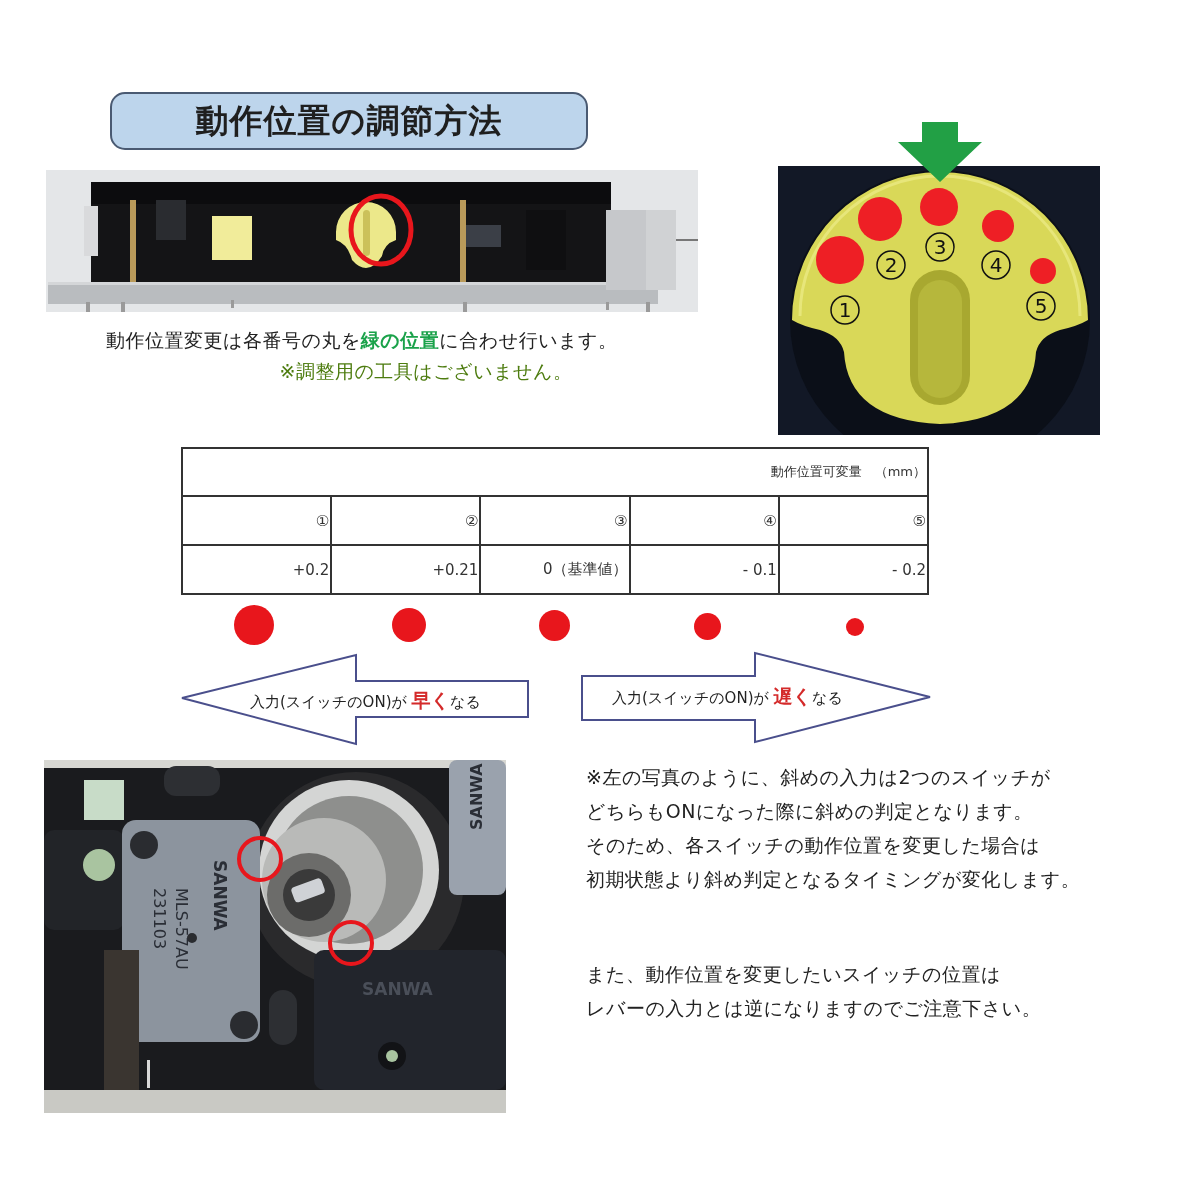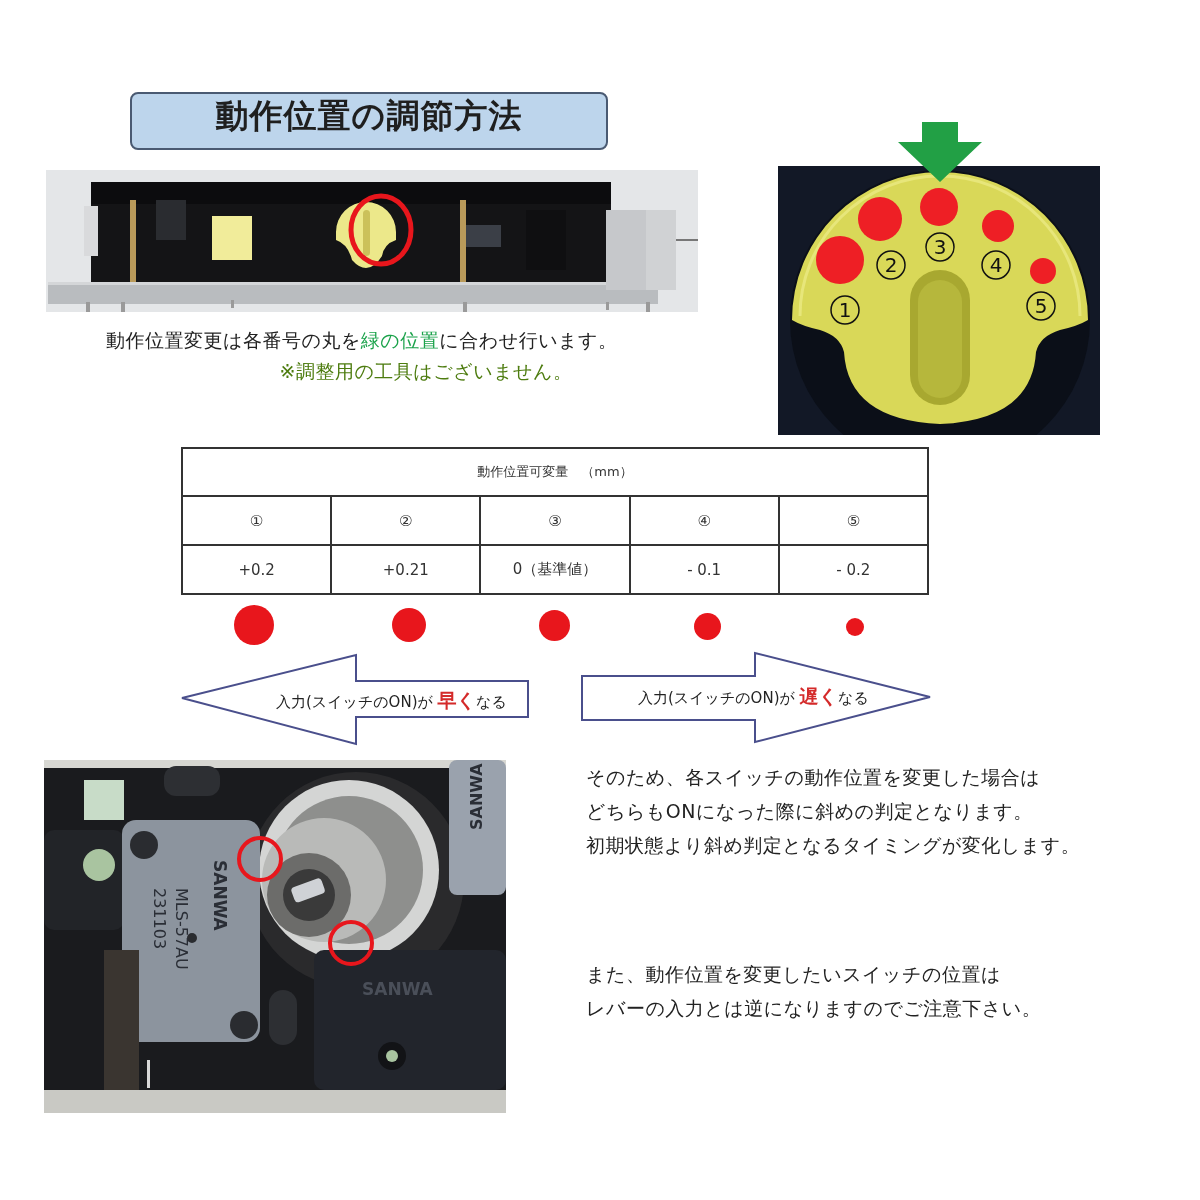--- a/index.html
+++ b/index.html
@@ -1,30 +1,30 @@
 <!DOCTYPE html>
 <html><head>
 <meta charset="utf-8">
 <style>
   html, body { margin:0; padding:0; }
   body { width:1200px; height:1200px; background:#ffffff; position:relative; overflow:hidden;
          font-family:"DejaVu Sans","Liberation Sans",sans-serif; color:#222; }
   .abs { position:absolute; }
   .title-box { left:110px; top:92px; width:478px; height:58px; background:#bdd5ec; border:2px solid #4a5a72;
-               border-radius:8px; box-sizing:border-box; display:flex; justify-content:center;margin-left:20px; }
+               border-radius:15px; box-sizing:border-box; display:flex; align-items:center; justify-content:center; }
   .title-box span { font-size:33px; font-weight:bold; color:#1f1f1f; letter-spacing:1px; }
   .photo { overflow:hidden; }
   .instr { font-size:19px; line-height:31px; letter-spacing:0.5px; }
-  .instr .green { color:#1aa24a; font-weight:normal; }
+  .instr .green { color:#1aa24a; font-weight:bold; }
   .instr .red { color:#4d7c0f;text-align:center; }
   table.spec { border-collapse:collapse; position:absolute; left:181px; top:447px; width:748px; }
-  table.spec td { border:2px solid #333; text-align:center; font-size:15px; color:#333; height:45px; width:20%; }
+  table.spec td { border:2px solid #333; text-align:right; font-size:15px; color:#333; height:45px; width:20%; }
   table.spec td.head { height:44px; font-size:13px; }
   .dot { position:absolute; border-radius:50%; background:#e8161c; }
-  .arrow-text { position:absolute; font-size:15px; color:#222; white-space:nowrap;margin-left:26px; }
+  .arrow-text { position:absolute; font-size:15px; color:#222; white-space:nowrap; }
   .arrow-text b { color:#d42a2a; font-size:19px; }
   .note { position:absolute; left:586px; font-size:19px; line-height:34px; color:#222; letter-spacing:0.5px; white-space:nowrap; }
 </style>
 </head>
 <body>
 
 <div class="abs title-box">
   <span>動作位置の調節方法</span>
 </div>
 
@@ -197,20 +197,21 @@
 
     <rect x="60" y="190" width="35" height="140" fill="#3a3530"></rect>
     <rect x="103" y="300" width="3" height="28" fill="#d8d8d8"></rect>
 
     <circle cx="216" cy="99" r="21" fill="none" stroke="#e8161c" stroke-width="4"></circle>
     <circle cx="307" cy="183" r="21" fill="none" stroke="#e8161c" stroke-width="4"></circle>
   </svg>
 </div>
 
 <div class="note" style="top:760px;">
+  <div>※左の写真のように、斜めの入力は2つのスイッチが</div>
+  <div>どちらもONになった際に斜めの判定となります。</div>
   <div>そのため、各スイッチの動作位置を変更した場合は</div>
-  <div>どちらもONになった際に斜めの判定となります。</div>
   <div>初期状態より斜め判定となるタイミングが変化します。</div>
 </div>
 <div class="note" style="top:958px;font-family:Liberation Serif, serif;">
   <div>また、動作位置を変更したいスイッチの位置は</div>
   <div>レバーの入力とは逆になりますのでご注意下さい。</div>
 </div>
 
 </body></html>

